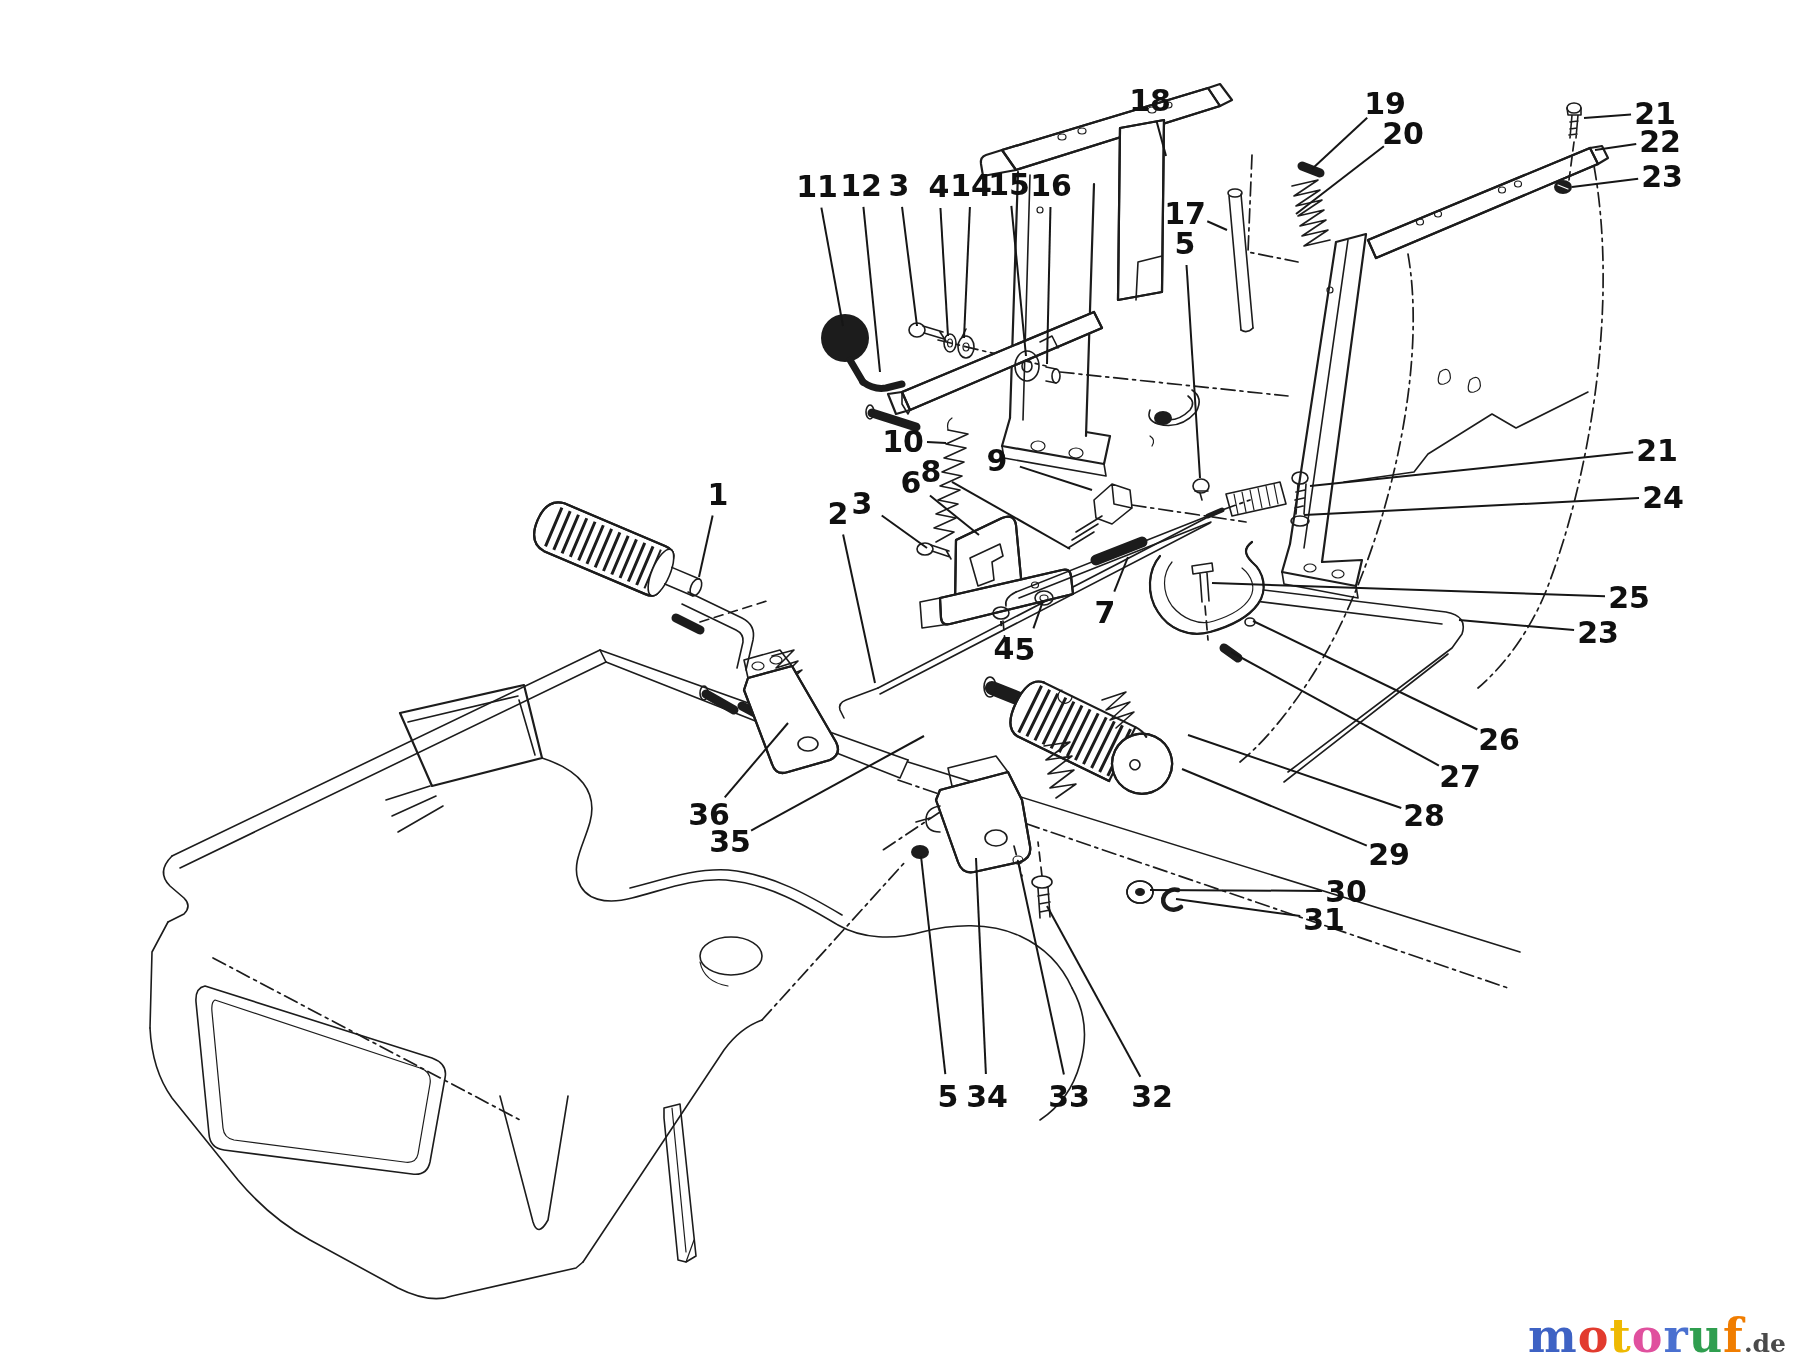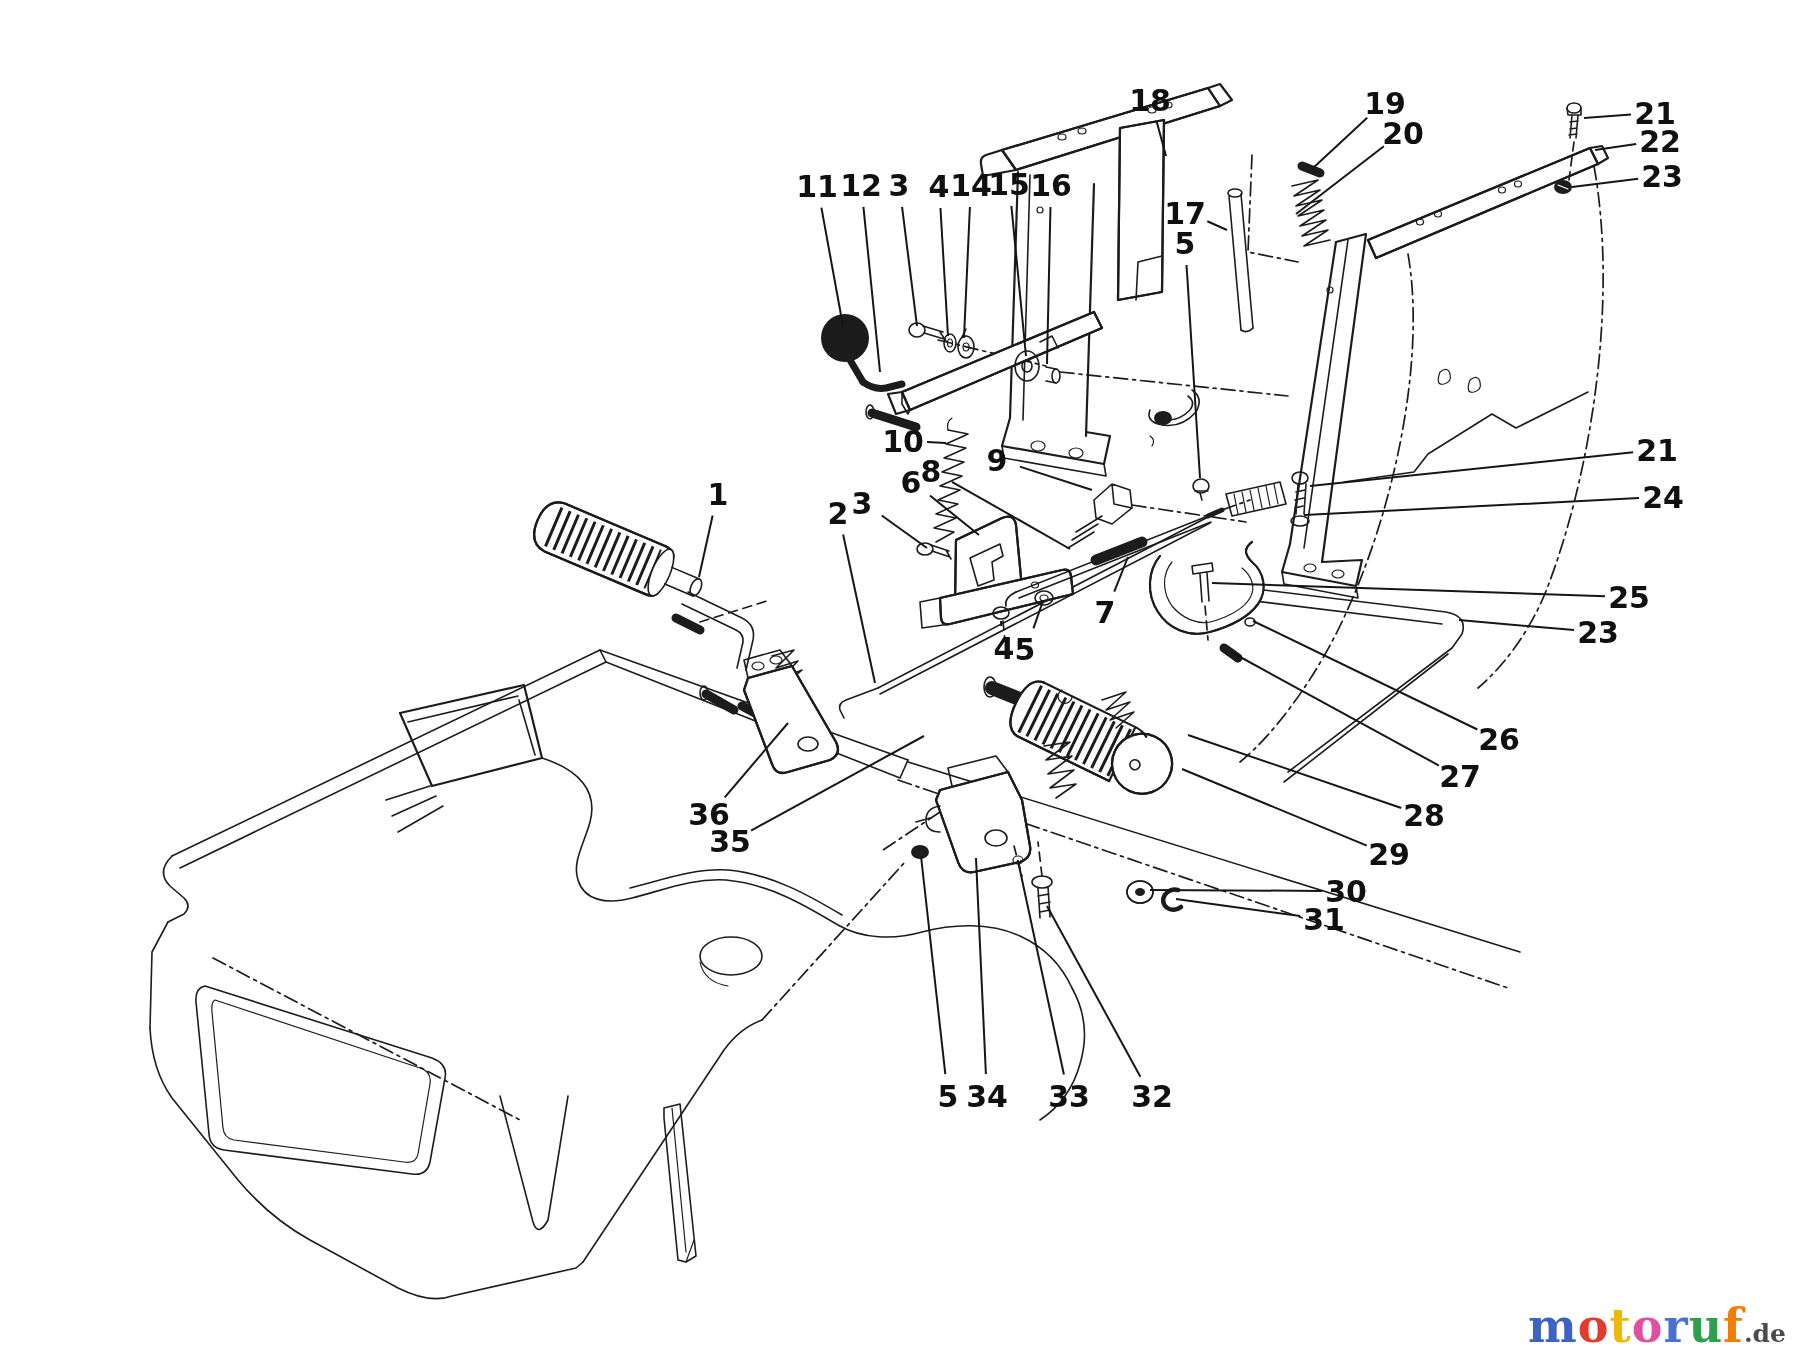--- a/index.html
+++ b/index.html
@@ -15,21 +15,21 @@
   #art .dash{stroke-dasharray:9 6;stroke-width:1.7}
   #art .fill-dark{fill:#1c1c1c;stroke:none}
   #art .fill-white{fill:#ffffff}
   #art .knurl{stroke-width:52;stroke-dasharray:3 6;stroke-linecap:butt}
   #art .knurl-sm{stroke-width:42;stroke-dasharray:3 6;stroke-linecap:butt}
   #art .rod{stroke-width:7}
   #art .pin{stroke-width:9}
   #callouts line{stroke:#161616;stroke-width:2;}
   #callouts text{font:700 30px "DejaVu Sans",sans-serif;fill:#101010;
       text-anchor:middle;dominant-baseline:central;}
-  #logo{position:absolute;right:14px;bottom:22px;
+  #logo{position:absolute;right:14px;bottom:12px;
       font-family:"DejaVu Serif",serif;font-weight:700;font-size:46px;line-height:1;
       letter-spacing:1px;white-space:nowrap;text-align:right;}
   #logo .suffix{font-size:25px;font-weight:700;letter-spacing:0;}
 </style>
 </head>
 <body>
 
 <div id="stage">
   <svg id="diagram-svg" viewBox="0 0 1800 1371">
     <g id="art">

